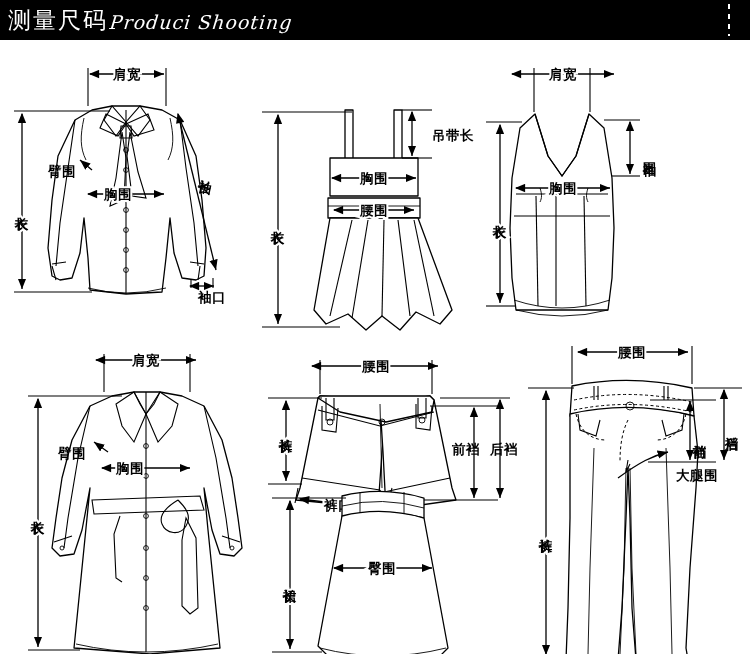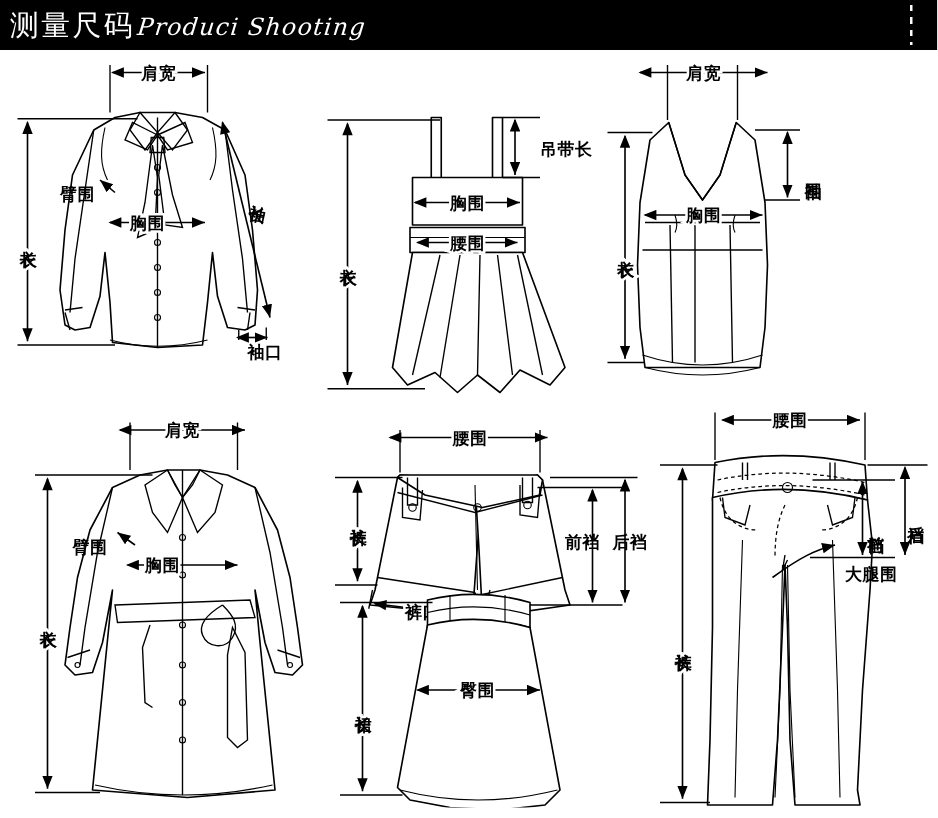--- a/index.html
+++ b/index.html
@@ -58,21 +58,21 @@
     background: repeating-linear-gradient(
       to bottom,
       #ffffff 0px, #ffffff 5px,
       transparent 5px, transparent 10px
     );
   }
   
   #diagram-canvas {
     position: absolute;
     left: 0;
-    top: 32px;
+    top: 48px;
     width: 750px;
     height: 561px;
   }
   #diagram-canvas svg {
     display: block;
   }
   text {
     font-family: "DejaVu Sans", "Liberation Sans", sans-serif;
     fill: #000000;
     font-size: 13px;

